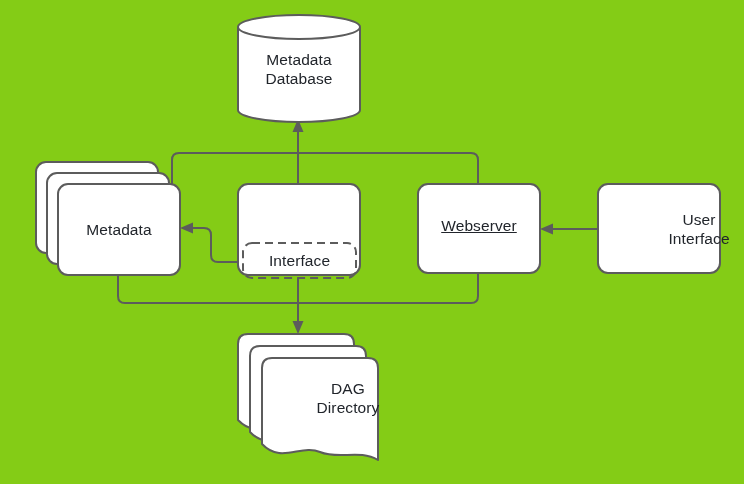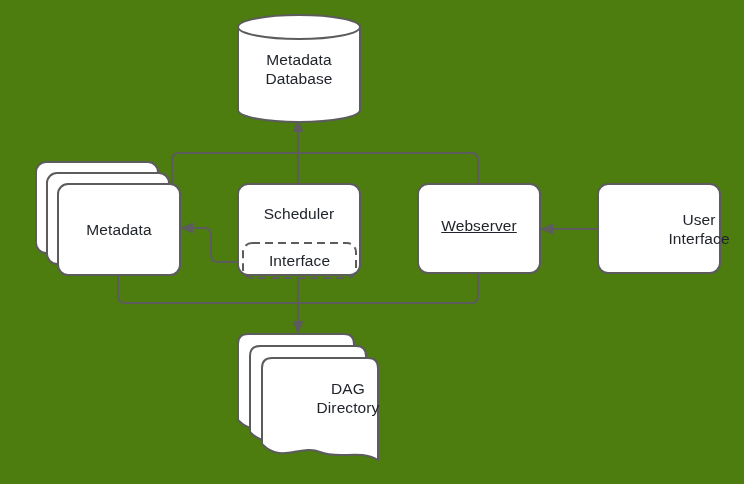--- a/index.html
+++ b/index.html
@@ -5,21 +5,21 @@
 <style>
   html, body {
     margin: 0;
     padding: 0;
     background: #ffffff;
   }
   #canvas {
     position: relative;
     width: 744px;
     height: 484px;
-    background: #4d7c0f;
+    background: #84cc16;
     font-family: "Liberation Sans", sans-serif;
     overflow: hidden;
   }
   #diagram-svg {
     position: absolute;
     left: 0;
     top: 0;
     width: 744px;
     height: 484px;
   }
@@ -152,21 +152,20 @@
                Q 262,358 262,368 Z"></path>
     </g>
 
   </svg>
 
   <div class="node-label" style="left:238px; top:15px; width:122px; height:107px;">Metadata
 Database</div>
 
   <div class="node-label" style="left:58px; top:184px; width:122px; height:91px;">Metadata</div>
 
-  <div class="node-label" style="left:238px; top:184px; width:122px; height:58px;">Scheduler</div>
 
   <div class="node-label" style="left:243px; top:243px; width:113px; height:35px;">Interface</div>
 
   <div class="node-label" style="left:418px; top:184px; width:122px; height:83px;text-decoration:underline;">Webserver</div>
 
   <div class="node-label" style="left:598px; top:184px; width:122px; height:89px;margin-left:40px;">User
 Interface</div>
 
   <div class="node-label" style="left:262px; top:366px; width:116px; height:64px;padding-left:28px;">DAG
 Directory</div>

